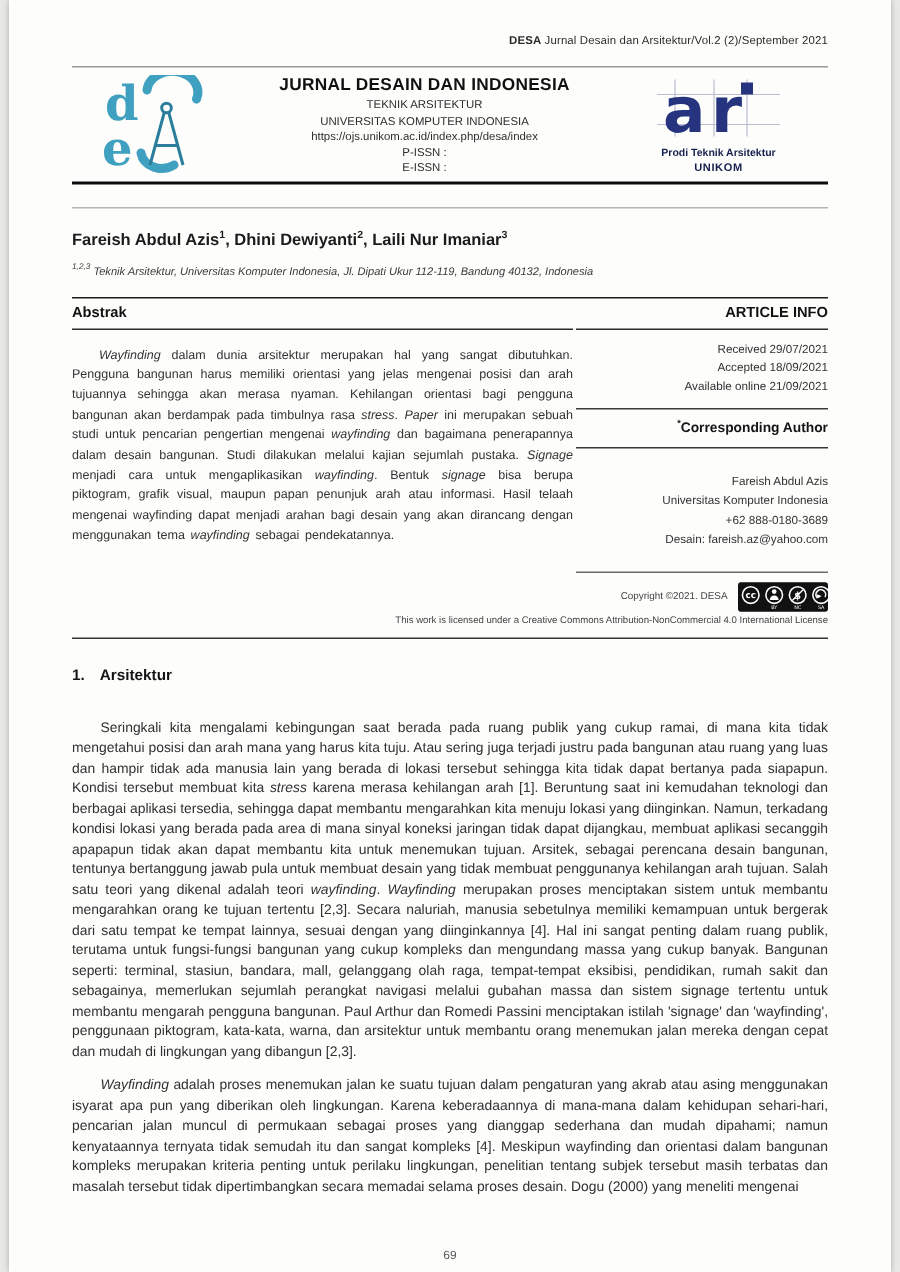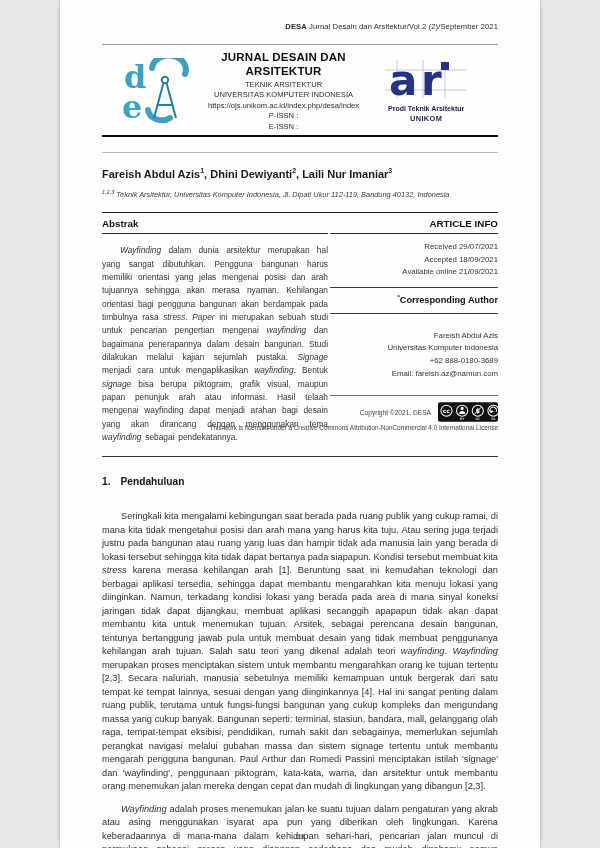--- a/index.html
+++ b/index.html
@@ -2,21 +2,21 @@
 <html style="--teal: #3fa0bf; --navy: #26337e;"><head>
 <meta charset="utf-8">
 <style>
   :root{
     --teal:#3fa0bf; --navy:#26337e; --ink:#2e2e2e; --ink-dark:#151515;
     --line-dark:#1c1c1c; --line-mid:#555; --line-gray:#9a9a9a; --paper:#fdfdfc;
   }
   *{margin:0;padding:0;box-sizing:border-box;}
   html,body{background:#e8e8e6;}
   body{font-family:"Liberation Sans",sans-serif;color:var(--ink);}
-  .page{position:relative;width:480px;height:848px;margin:0 auto;background:var(--paper);
+  .page{position:relative;width:588px;height:848px;margin:0 auto;background:var(--paper);
         padding:22px 42px 0;overflow:hidden;box-shadow:0 0 4px rgba(0,0,0,.25);}
   
   .running-head{text-align:right;font-size:7.6px;color:#2a2a2a;letter-spacing:.1px;}
   .running-head b{font-weight:bold;}
   
   .header-band{display:flex;align-items:center;gap:8px;border-top:1px solid var(--line-gray);
                margin-top:13px;padding:5px 14px 4px;}
   .logo-left{width:84px;flex:0 0 84px;display:flex;justify-content:center;}
   .header-center{flex:1;text-align:center;line-height:1.25;}
   .hc-title{font-size:11.5px;font-weight:bold;color:#101010;letter-spacing:.2px;}
@@ -76,21 +76,21 @@
       <svg width="72" height="66" viewBox="0 0 72 66">
         <text x="2" y="30" font-family="DejaVu Serif, serif" font-size="32" font-weight="bold" fill="var(--teal)">d</text>
         <text x="0" y="60" font-family="DejaVu Serif, serif" font-size="32" font-weight="bold" fill="var(--teal)">e</text>
         <path d="M 63 16 A 17 14 0 1 0 30 10" fill="none" stroke="var(--teal)" stroke-width="6" stroke-linecap="round"></path>
         <path d="M 26 52 A 14 12 0 0 0 48 60" fill="none" stroke="var(--teal)" stroke-width="6" stroke-linecap="round"></path>
         <circle cx="43" cy="22" r="3.2" fill="none" stroke="#2a7d9b" stroke-width="2"></circle>
         <path d="M 41.5 25 L 32 60 M 44.5 25 L 54 60 M 36 47 L 50.5 47" fill="none" stroke="#2a7d9b" stroke-width="2"></path>
       </svg>
     </div>
     <div class="header-center">
-      <div class="hc-title">JURNAL DESAIN DAN ARSITEKTUR</div>
+      <div class="hc-title">JURNAL DESAIN DAN INDONESIA</div>
       <div class="hc-sub">TEKNIK ARSITEKTUR</div>
       <div class="hc-sub">UNIVERSITAS KOMPUTER INDONESIA</div>
       <div class="hc-sub">https://ojs.unikom.ac.id/index.php/desa/index</div>
       <div class="hc-sub">P-ISSN :</div>
       <div class="hc-sub">E-ISSN :</div>
     </div>
     <div class="logo-right">
       <svg width="86" height="42" viewBox="0 0 86 42">
         <path d="M 14 2 V 40 M 40 2 V 40 M 62 2 V 40 M 2 12 H 84 M 2 32 H 84" stroke="#b9bcd0" stroke-width="0.8"></path>
         <text x="6" y="37" font-family="DejaVu Sans, sans-serif" font-size="42" font-weight="bold" fill="var(--navy)">a</text>
@@ -118,21 +118,21 @@
       <div class="ai-dates">
         <div>Received 29/07/2021</div>
         <div>Accepted 18/09/2021</div>
         <div>Available online 21/09/2021</div>
       </div>
       <div class="ai-corr"><sup>*</sup>Corresponding Author</div>
       <div class="ai-contact">
         <div>Fareish Abdul Azis</div>
         <div>Universitas Komputer Indonesia</div>
         <div>+62 888-0180-3689</div>
-        <div>Email: fareish.az@namun.com</div>
+        <div>Desain: fareish.az@yahoo.com</div>
       </div>
       <div class="ai-license">
         <div class="lic-row">
           <span class="lic-copy">Copyright ©2021. DESA</span>
           <svg width="60" height="20" viewBox="0 0 92 30">
             <rect x="0" y="0" width="92" height="30" rx="3" fill="#111"></rect>
             <circle cx="13" cy="13" r="8.5" fill="none" stroke="#fff" stroke-width="1.6"></circle>
             <text x="13" y="16.5" font-size="9" font-weight="bold" fill="#fff" text-anchor="middle" font-family="DejaVu Sans, sans-serif">cc</text>
             <circle cx="37" cy="13" r="8.5" fill="none" stroke="#fff" stroke-width="1.6"></circle>
             <circle cx="37" cy="9.5" r="2.4" fill="#fff"></circle>
@@ -147,19 +147,19 @@
             <text x="61" y="27.5" font-size="5" fill="#fff" text-anchor="middle" font-family="DejaVu Sans, sans-serif">NC</text>
             <text x="85" y="27.5" font-size="5" fill="#fff" text-anchor="middle" font-family="DejaVu Sans, sans-serif">SA</text>
           </svg>
         </div>
         <div class="lic-text">This work is licensed under a Creative Commons Attribution-NonCommercial 4.0 International License</div>
       </div>
     </div>
   </div>
 
 
-  <div class="section-head"><span class="num">1.</span><span>Pendahuluan</span></div>
+  <div class="section-head"><span class="num">1.</span><span>Arsitektur</span></div>
 
   <p class="body-par">Seringkali kita mengalami kebingungan saat berada pada ruang publik yang cukup ramai, di mana kita tidak mengetahui posisi dan arah mana yang harus kita tuju. Atau sering juga terjadi justru pada bangunan atau ruang yang luas dan hampir tidak ada manusia lain yang berada di lokasi tersebut sehingga kita tidak dapat bertanya pada siapapun. Kondisi tersebut membuat kita <i>stress</i> karena merasa kehilangan arah [1]. Beruntung saat ini kemudahan teknologi dan berbagai aplikasi tersedia, sehingga dapat membantu mengarahkan kita menuju lokasi yang diinginkan. Namun, terkadang kondisi lokasi yang berada pada area di mana sinyal koneksi jaringan tidak dapat dijangkau, membuat aplikasi secanggih apapapun tidak akan dapat membantu kita untuk menemukan tujuan. Arsitek, sebagai perencana desain bangunan, tentunya bertanggung jawab pula untuk membuat desain yang tidak membuat penggunanya kehilangan arah tujuan. Salah satu teori yang dikenal adalah teori <i>wayfinding</i>. <i>Wayfinding</i> merupakan proses menciptakan sistem untuk membantu mengarahkan orang ke tujuan tertentu [2,3].  Secara naluriah, manusia sebetulnya memiliki kemampuan untuk bergerak dari satu tempat ke tempat lainnya, sesuai dengan yang diinginkannya [4]. Hal ini sangat penting dalam ruang publik, terutama untuk fungsi-fungsi bangunan yang cukup kompleks dan mengundang massa yang cukup banyak. Bangunan seperti: terminal, stasiun, bandara, mall, gelanggang olah raga, tempat-tempat eksibisi, pendidikan, rumah sakit dan sebagainya, memerlukan sejumlah perangkat navigasi melalui gubahan massa dan sistem signage tertentu untuk membantu mengarah pengguna bangunan. Paul Arthur dan Romedi Passini menciptakan istilah 'signage' dan 'wayfinding', penggunaan piktogram, kata-kata, warna, dan arsitektur untuk membantu orang menemukan jalan mereka dengan cepat dan mudah di lingkungan yang dibangun [2,3].</p>
   <p class="body-par"><i>Wayfinding</i> adalah proses menemukan jalan ke suatu tujuan dalam pengaturan yang akrab atau asing menggunakan isyarat apa pun yang diberikan oleh lingkungan. Karena keberadaannya di mana-mana dalam kehidupan sehari-hari, pencarian jalan muncul di permukaan sebagai proses yang dianggap sederhana dan mudah dipahami; namun kenyataannya ternyata tidak semudah itu dan sangat kompleks [4]. Meskipun wayfinding dan orientasi dalam bangunan kompleks merupakan kriteria penting untuk perilaku lingkungan, penelitian tentang subjek tersebut masih terbatas dan masalah tersebut tidak dipertimbangkan secara memadai selama proses desain. Dogu (2000) yang meneliti mengenai</p>
 
   <div class="page-num">69</div>
 </div>
 
 </body></html>

